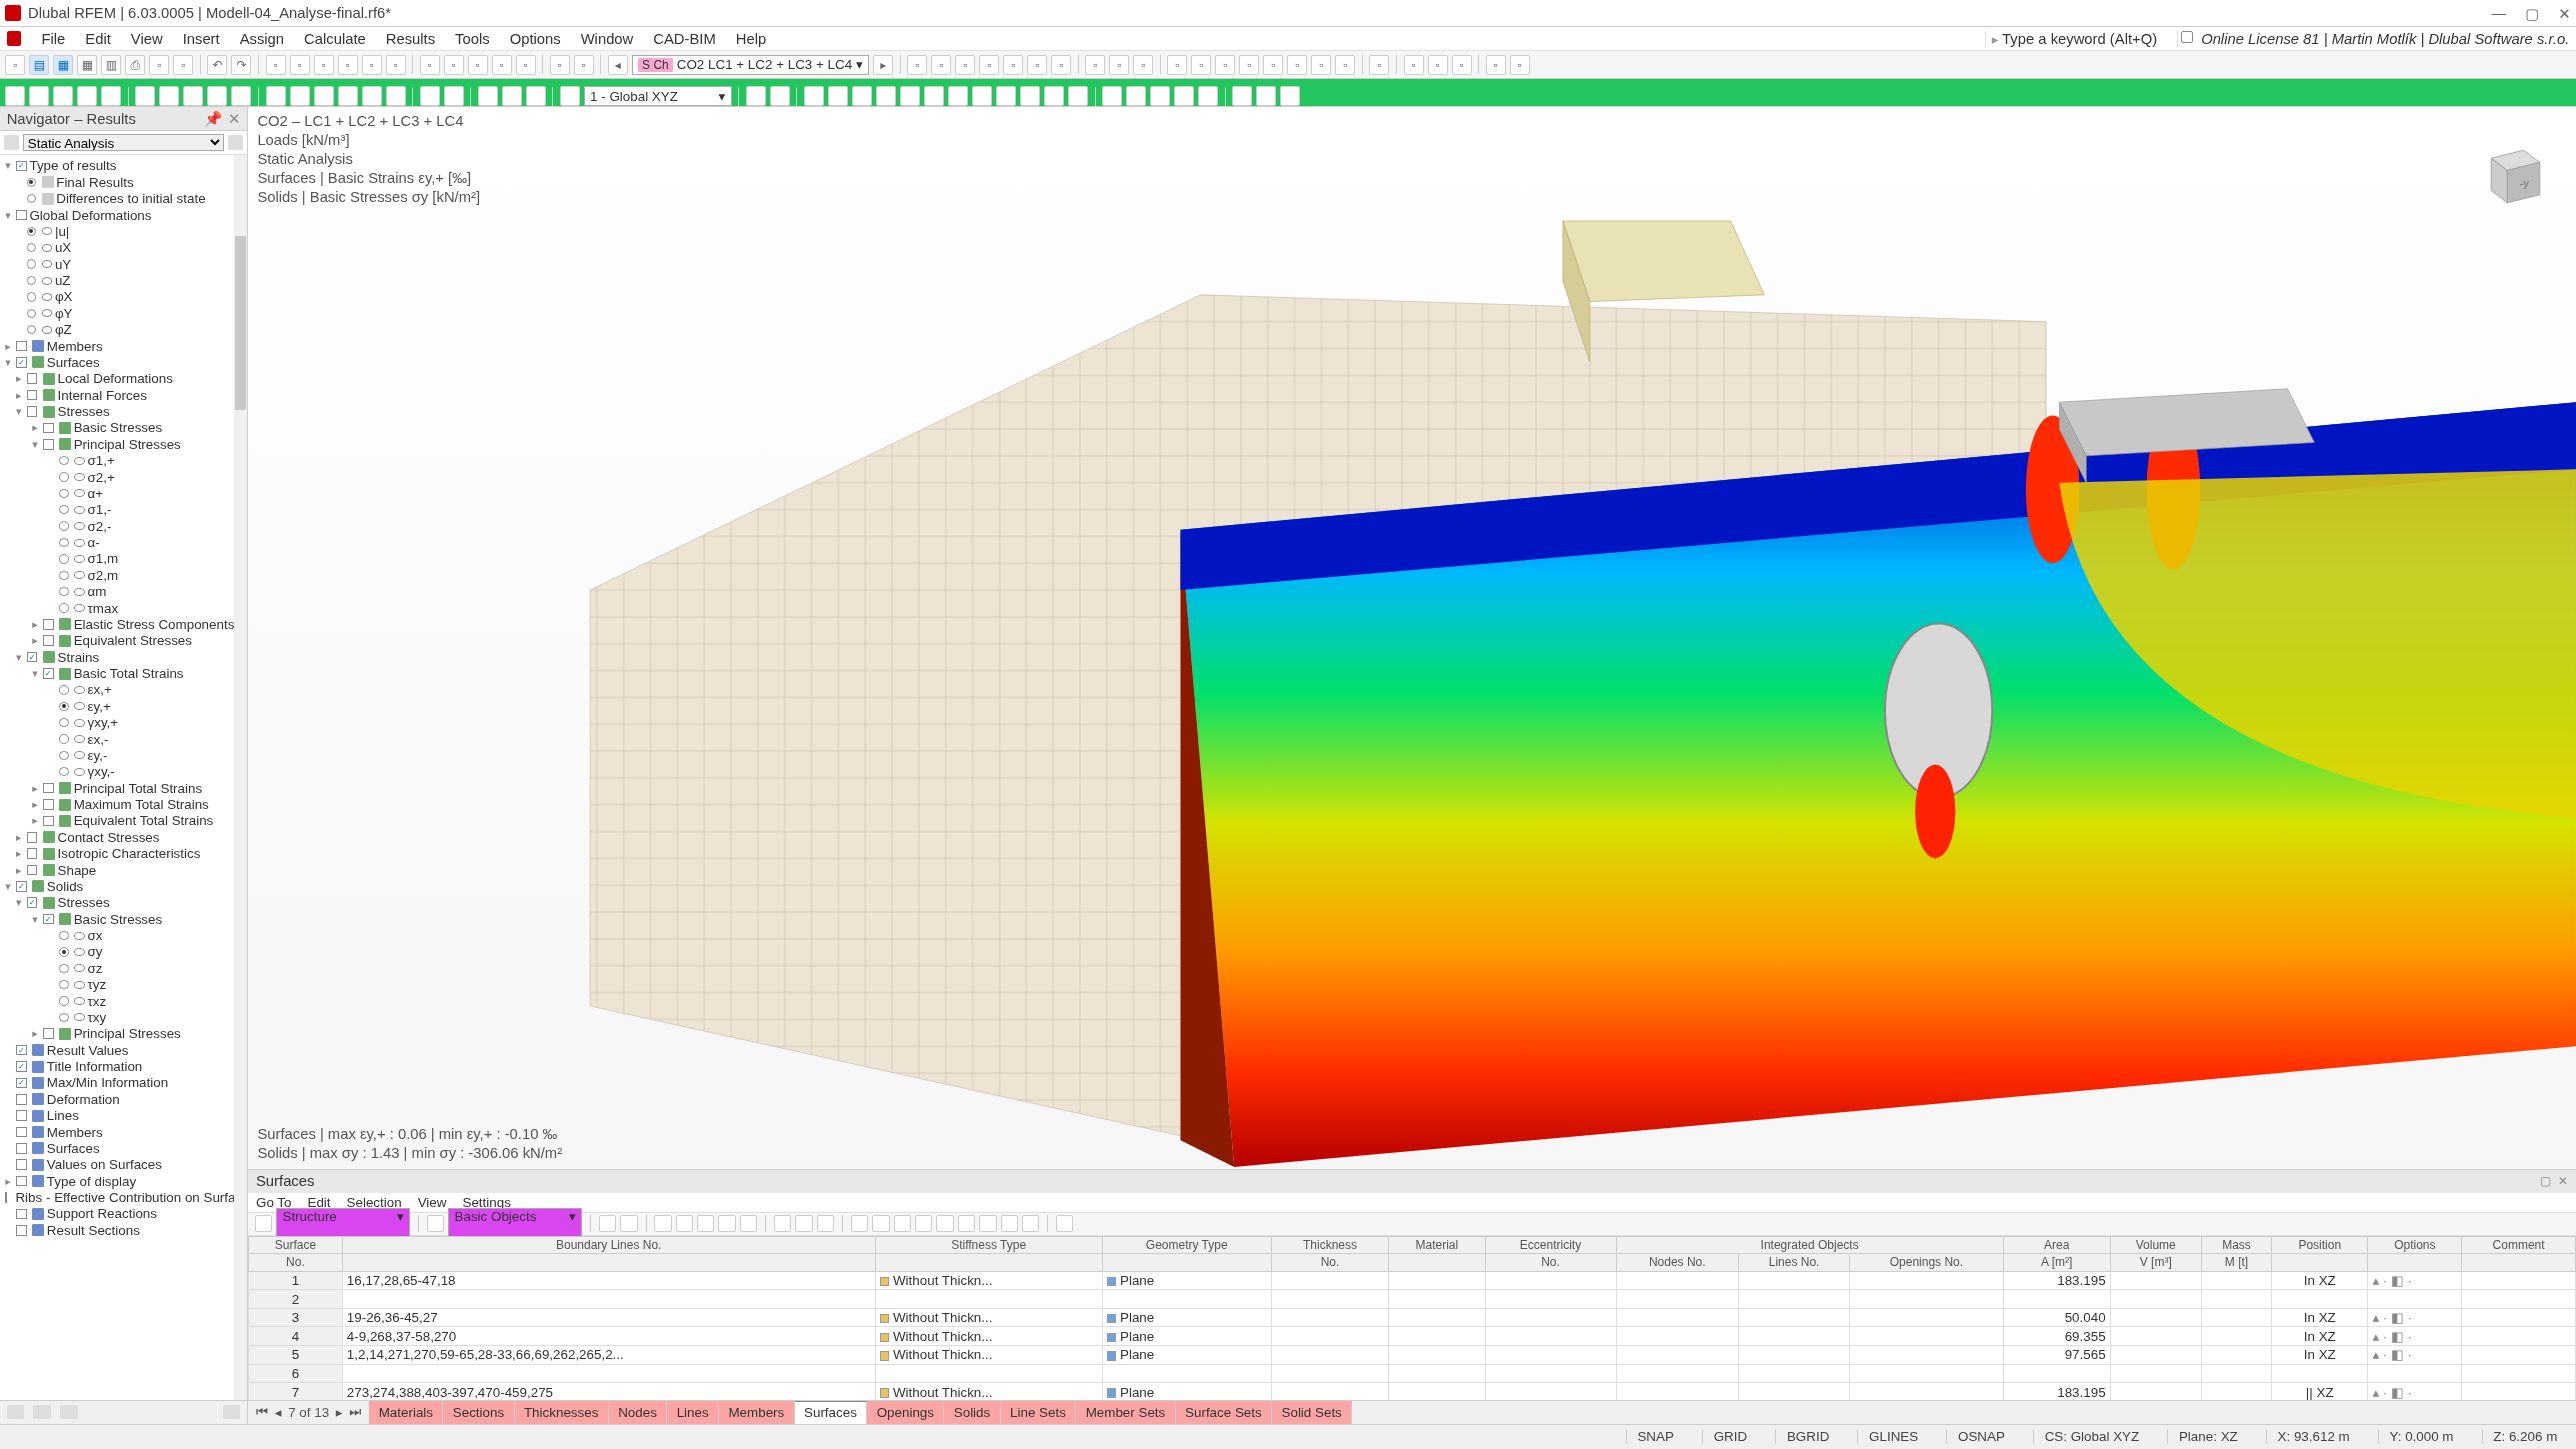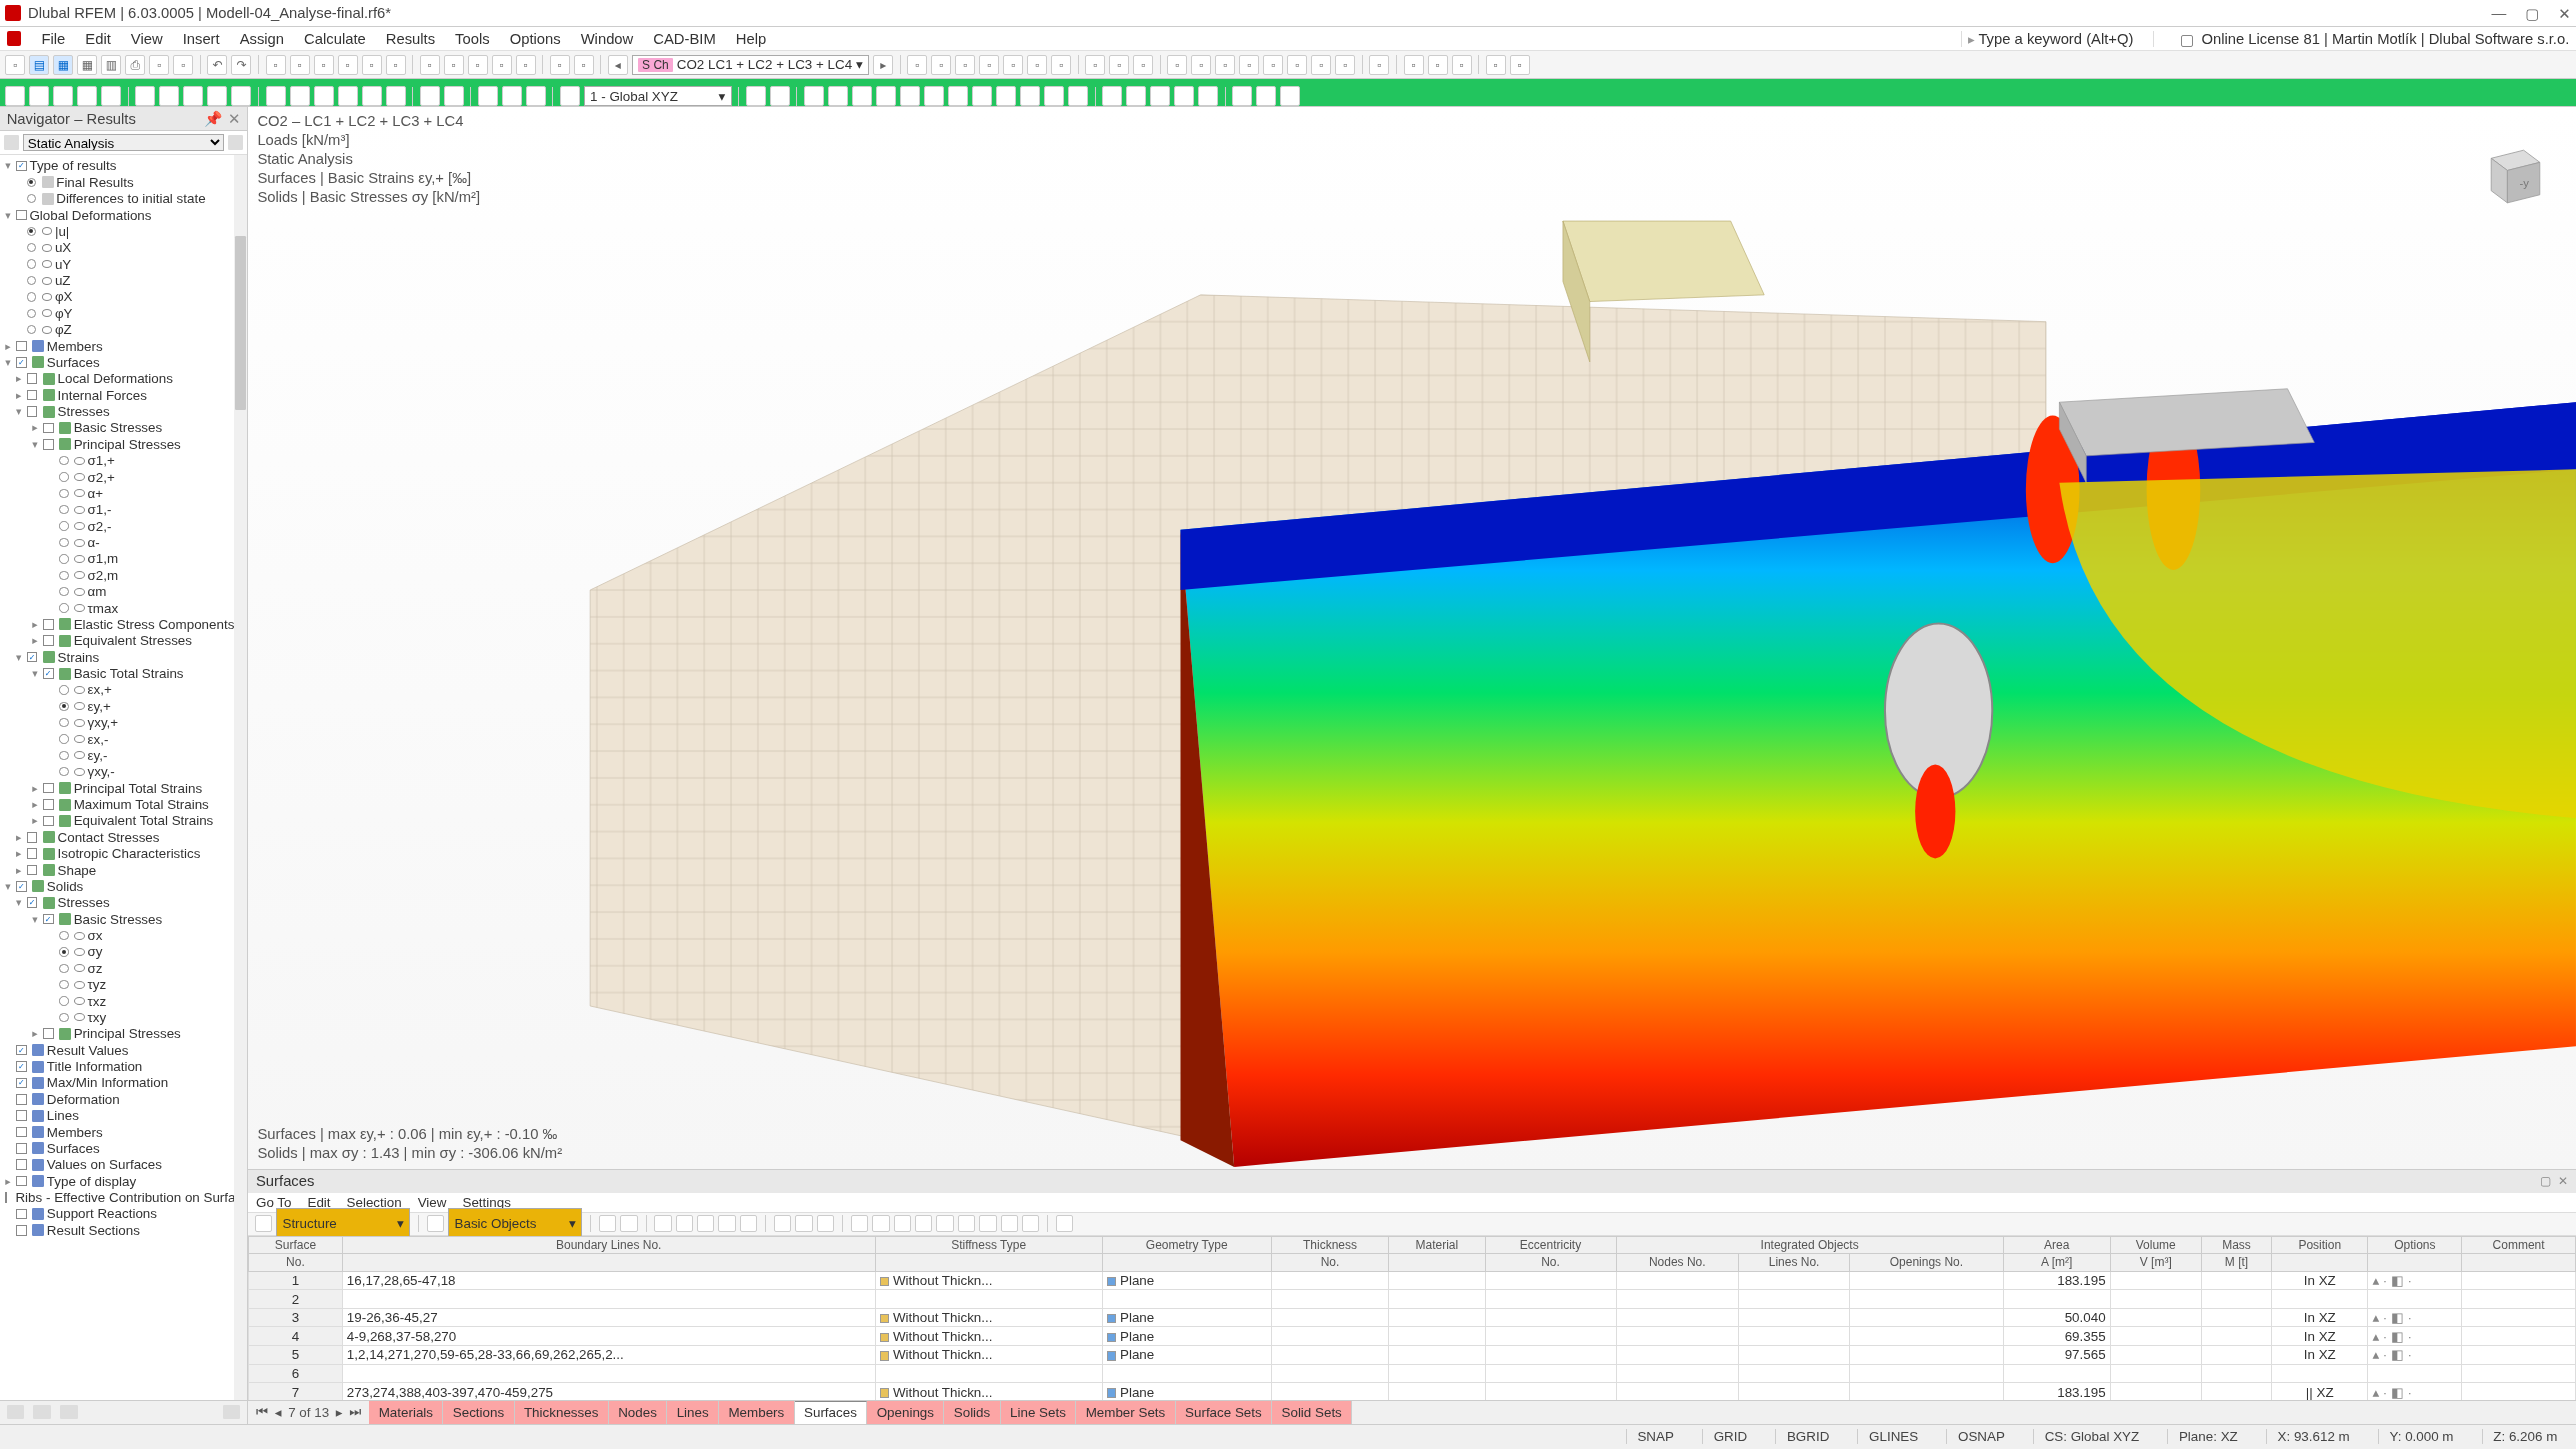--- a/index.html
+++ b/index.html
@@ -7,21 +7,21 @@
 .titlebar { height:27px; background:#fff; display:flex; align-items:center; padding:0 5.4px; border-bottom:0.7px solid #ccc; }
 .titlebar .icon { width:16px; height:16px; background:#c00; border-radius:2px; margin-right:6.7px; }
 .titlebar .title { font-size:14.8px; color:#444; }
 .titlebar .wctrl { margin-left:auto; display:flex; gap:19px; color:#666; font-size:14.8px; }
 .titlebar .wctrl span { cursor:pointer; }
 .menubar { height:24px; background:#fff; display:flex; align-items:center; padding:0 6.7px; gap:20px; border-bottom:0.7px solid #e0e0e0; }
 .menubar .mlogo { width:14.8px; height:14.8px; background:#c00; border-radius:2px; }
 .menubar span { font-size:14.8px; color:#333; cursor:pointer; }
 .menubar .spacer { flex:1; }
 .menubar .search { font-size:13.4px; color:#999; border-left:0.7px solid #ddd; padding-left:6px; }
-.menubar .lic { font-size:13.4px; color:#555; border-left:0.7px solid #ddd; padding-left:27px; display:flex; gap:8px; align-items:flex-end; }
+.menubar .lic { font-size:13.4px; color:#555; border-left:0.7px solid #ddd; padding-left:3px; display:flex; gap:8px; align-items:flex-start;font-style:italic; }
 .menubar .lic .licicon { width:12px;height:12px;border:1.3px solid #888;border-radius:2px; }
 .toolbar { height:28px; background:#f5f5f5; display:flex; align-items:center; padding:0 5.4px; gap:4px; border-bottom:0.7px solid #ccc; }
 .toolbar .tb { width:20px; height:20px; background:#fff; border:0.7px solid #ccc; border-radius:2px; display:flex; align-items:center; justify-content:center; font-size:12px; color:#666; }
 .toolbar .tb.blue { background:#d4e8ff; color:#06c; }
 .toolbar .sep { width:0.7px; height:19px; background:#ccc; margin:0 2.7px; }
 .toolbar .combo { height:20px; background:#fff; border:0.7px solid #aaa; font-size:13.4px; padding:0 5.4px; display:flex; align-items:center; gap:4px; min-width:174px; }
 .toolbar .combo .tag { background:#f9a8d4; padding:0 4px; border-radius:1px; font-size:12px; }
 .toolbar2 { height:28px; background:#22c55e; display:flex; align-items:flex-end; padding:0 5.4px; gap:4px; border-bottom:0.7px solid #ccc; }
 .toolbar2 .tb { width:20px; height:20px; background:#fff; border:0.7px solid #ccc; border-radius:2px; }
 .toolbar2 .sep { width:0.7px; height:19px; background:#ccc; margin:0 2.7px; }
@@ -59,21 +59,21 @@
 .content .viewport .info2 { position:absolute; left:9.4px; bottom:5.4px; font-size:14.8px; color:#555; line-height:19px; }
 .content .viewport .cube { position:absolute; right:20px; top:27px; width:81px; height:81px; }
 .content .viewport .cube svg { width:100%; height:100%; }
 .content .viewport .scene { position:absolute; inset:0; }
 .content .panel { height:255px; border-top:0.7px solid #ccc; display:flex; flex-direction:column; background:#fff; }
 .content .panel .phead { height:23px; background:#e8e8e8; display:flex; align-items:center; padding:0 8px; font-size:14.8px; color:#333; }
 .content .panel .phead .pctrl { margin-left:auto; display:flex; gap:6.7px; color:#888; font-size:12px; }
 .content .panel .pmenu { height:20px; display:flex; align-items:center; gap:16px; padding:0 8px; font-size:13.4px; color:#333; border-bottom:0.7px solid #ddd; }
 .content .panel .ptool { height:23px; display:flex; align-items:center; gap:4px; padding:0 6.7px; border-bottom:0.7px solid #ddd; background:#f6f6f6; }
 .content .panel .ptool .pi { width:17.4px;height:17.4px;background:#fff;border:0.7px solid #ccc;border-radius:2px; }
-.content .panel .ptool .psel { height:31px; border:0.7px solid #aaa; font-size:13.4px; padding:0 5.4px; background:#eab308; display:flex; align-items:center; min-width:134px; }
+.content .panel .ptool .psel { height:31px; border:0.7px solid #aaa; font-size:13.4px; padding:0 5.4px; background:#d946ef; display:flex; align-items:flex-start; min-width:134px; }
 .content .panel .ptool .psep { width:0.7px; height:17.4px; background:#ccc; margin:0 4px; }
 .content .panel .grid { flex:1; overflow:auto; font-size:13.4px; }
 .content .panel .grid table { width:100%; border-collapse:collapse; }
 .content .panel .grid th { background:#f0f0f0; border:0.7px solid #ccc; font-weight:normal; font-size:12px; padding:1.3px 4px; color:#555; }
 .content .panel .grid td { border:0.7px solid #ddd; padding:1.3px 4px; font-size:13.4px; }
 .content .panel .grid td.c { text-align:center; }
 .content .panel .grid td.r { text-align:right; }
 .content .panel .grid .swyellow { display:inline-block;width:9.4px;height:9.4px;background:#e8c25a;border:0.7px solid #999;margin-right:4px;vertical-align:middle; }
 .content .panel .grid .swblue { display:inline-block;width:9.4px;height:9.4px;background:#6aa3e0;border:0.7px solid #999;margin-right:4px;vertical-align:middle; }
 .content .panel .pfoot { height:24px; background:#f0f0f0; border-top:0.7px solid #ccc; display:flex; align-items:center; font-size:13.4px; }

